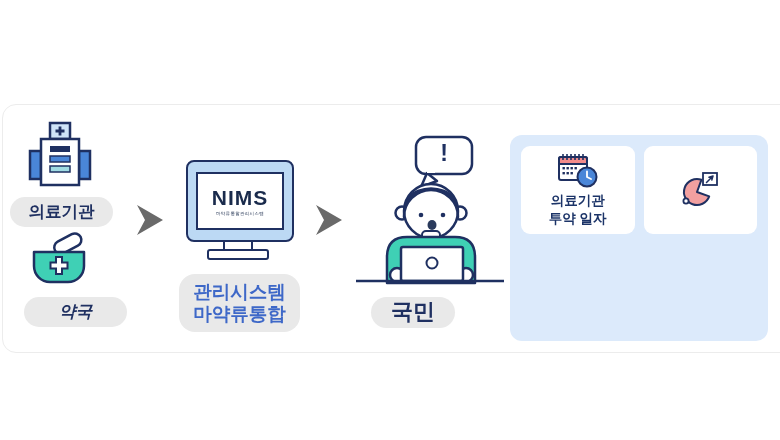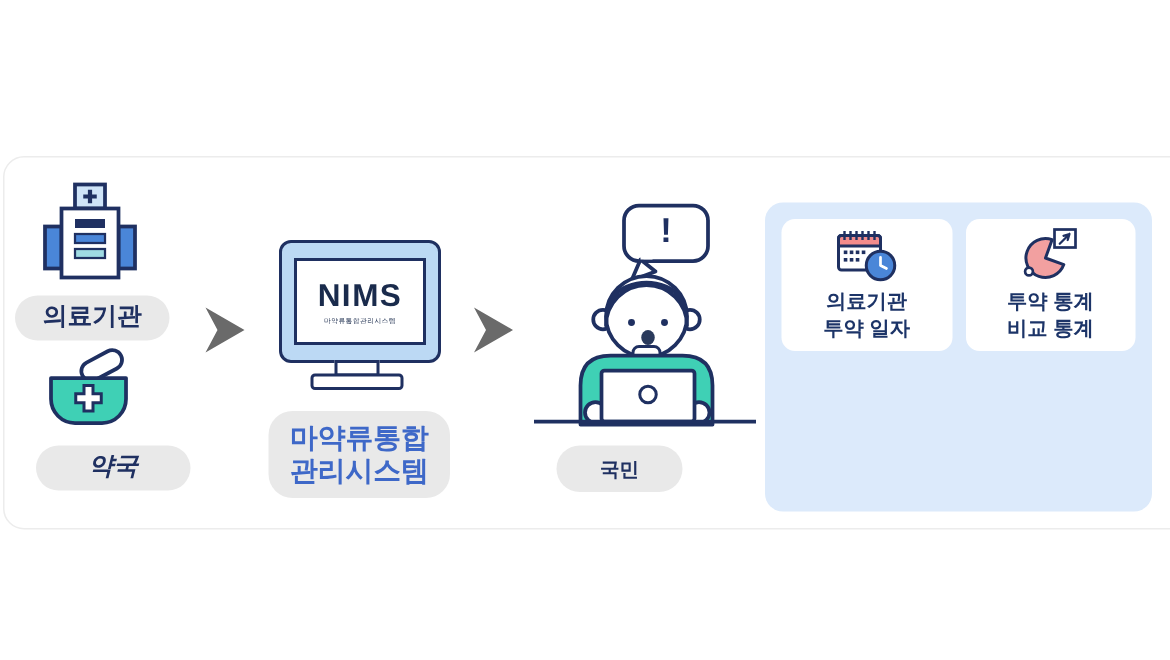--- a/index.html
+++ b/index.html
@@ -84,22 +84,22 @@
     <div class="monitor-frame">
       <div class="monitor-screen">
         <div class="nims-title">NIMS</div>
         <div class="nims-sub">마약류통합관리시스템</div>
       </div>
     </div>
     <div class="monitor-neck"></div>
     <div class="monitor-base"></div>
   </div>
   <div class="pill blue" style="left:179px; top:274px; width:121px; height:58px; font-size:18.5px;">
+    <span>관리시스템</span>
     <span>마약류통합</span>
-    <span>관리시스템</span>
   </div>
 
   <svg class="abs" style="left:313px; top:203px;" width="32" height="34" viewBox="0 0 32 34">
     <path d="M3,2 L29,17 L3,32 L11,17 Z" fill="#6a6a6a"></path>
   </svg>
 
   <svg class="abs" style="left:355px; top:133px;" width="150" height="152" viewBox="0 0 150 152">
 
     <rect x="61" y="4" width="56" height="37" rx="10" fill="#ffffff" stroke="#1f3061" stroke-width="2.5"></rect>
     <path d="M72,40 l-6,14 l16,-6 z" fill="#ffffff" stroke="#1f3061" stroke-width="2.5" stroke-linejoin="round"></path>
@@ -122,21 +122,21 @@
 
     <circle cx="42" cy="142" r="7" fill="#ffffff" stroke="#1f3061" stroke-width="2.5"></circle>
     <circle cx="111" cy="142" r="7" fill="#ffffff" stroke="#1f3061" stroke-width="2.5"></circle>
 
     <rect x="46" y="114" width="62" height="34" rx="2" fill="#ffffff" stroke="#1f3061" stroke-width="2.5"></rect>
     <circle cx="77" cy="130" r="5.5" fill="#ffffff" stroke="#1f3061" stroke-width="2"></circle>
 
     <line x1="1" y1="148" x2="149" y2="148" stroke="#1f3061" stroke-width="2.5"></line>
   </svg>
   <div class="bubble-mark">!</div>
-  <div class="pill navy" style="left:371px; top:297px; width:84px; height:31px; font-size:13px;">
+  <div class="pill navy" style="left:371px; top:297px; width:84px; height:31px; font-size:22px;">
     <span>국민</span>
   </div>
 
   <div class="panel">
 
     <div class="card">
       <svg width="42" height="38" viewBox="0 0 42 38">
         <rect x="2" y="6" width="28" height="23" rx="2" fill="#ffffff" stroke="#1f3061" stroke-width="2"></rect>
         <path d="M2,8 q0,-2 2,-2 h24 q2,0 2,2 v5 h-28 z" fill="#f28b8b" stroke="#1f3061" stroke-width="2"></path>
         <path d="M6,3 v6 M10,3 v6 M14,3 v6 M18,3 v6 M22,3 v6 M26,3 v6" stroke="#1f3061" stroke-width="1.6"></path>
@@ -159,22 +159,17 @@
     </div>
 
 
     <div class="card">
       <svg width="42" height="38" viewBox="0 0 42 38">
         <path d="M18,21 L30.2,25.4 A13,13 0 1 1 22.4,8.8 Z" fill="#f2a0a0" stroke="#1f3061" stroke-width="2" stroke-linejoin="round"></path>
         <rect x="24" y="2" width="14" height="12" fill="#ffffff" stroke="#1f3061" stroke-width="1.8"></rect>
         <path d="M27.5,11.5 L34,5 M34,5 l-1.2,4 M34,5 l-4,1.2" stroke="#1f3061" stroke-width="1.5" stroke-linecap="round" fill="none"></path>
         <circle cx="7" cy="30" r="2.6" fill="#ffffff" stroke="#1f3061" stroke-width="1.8"></circle>
       </svg>
-      <div class="card-label">
-        <div>투약 통계</div>
-        <div>비교 통계</div>
-
-      </div>
     </div>
 
 
   </div>
 </div>
 
 </body></html>

